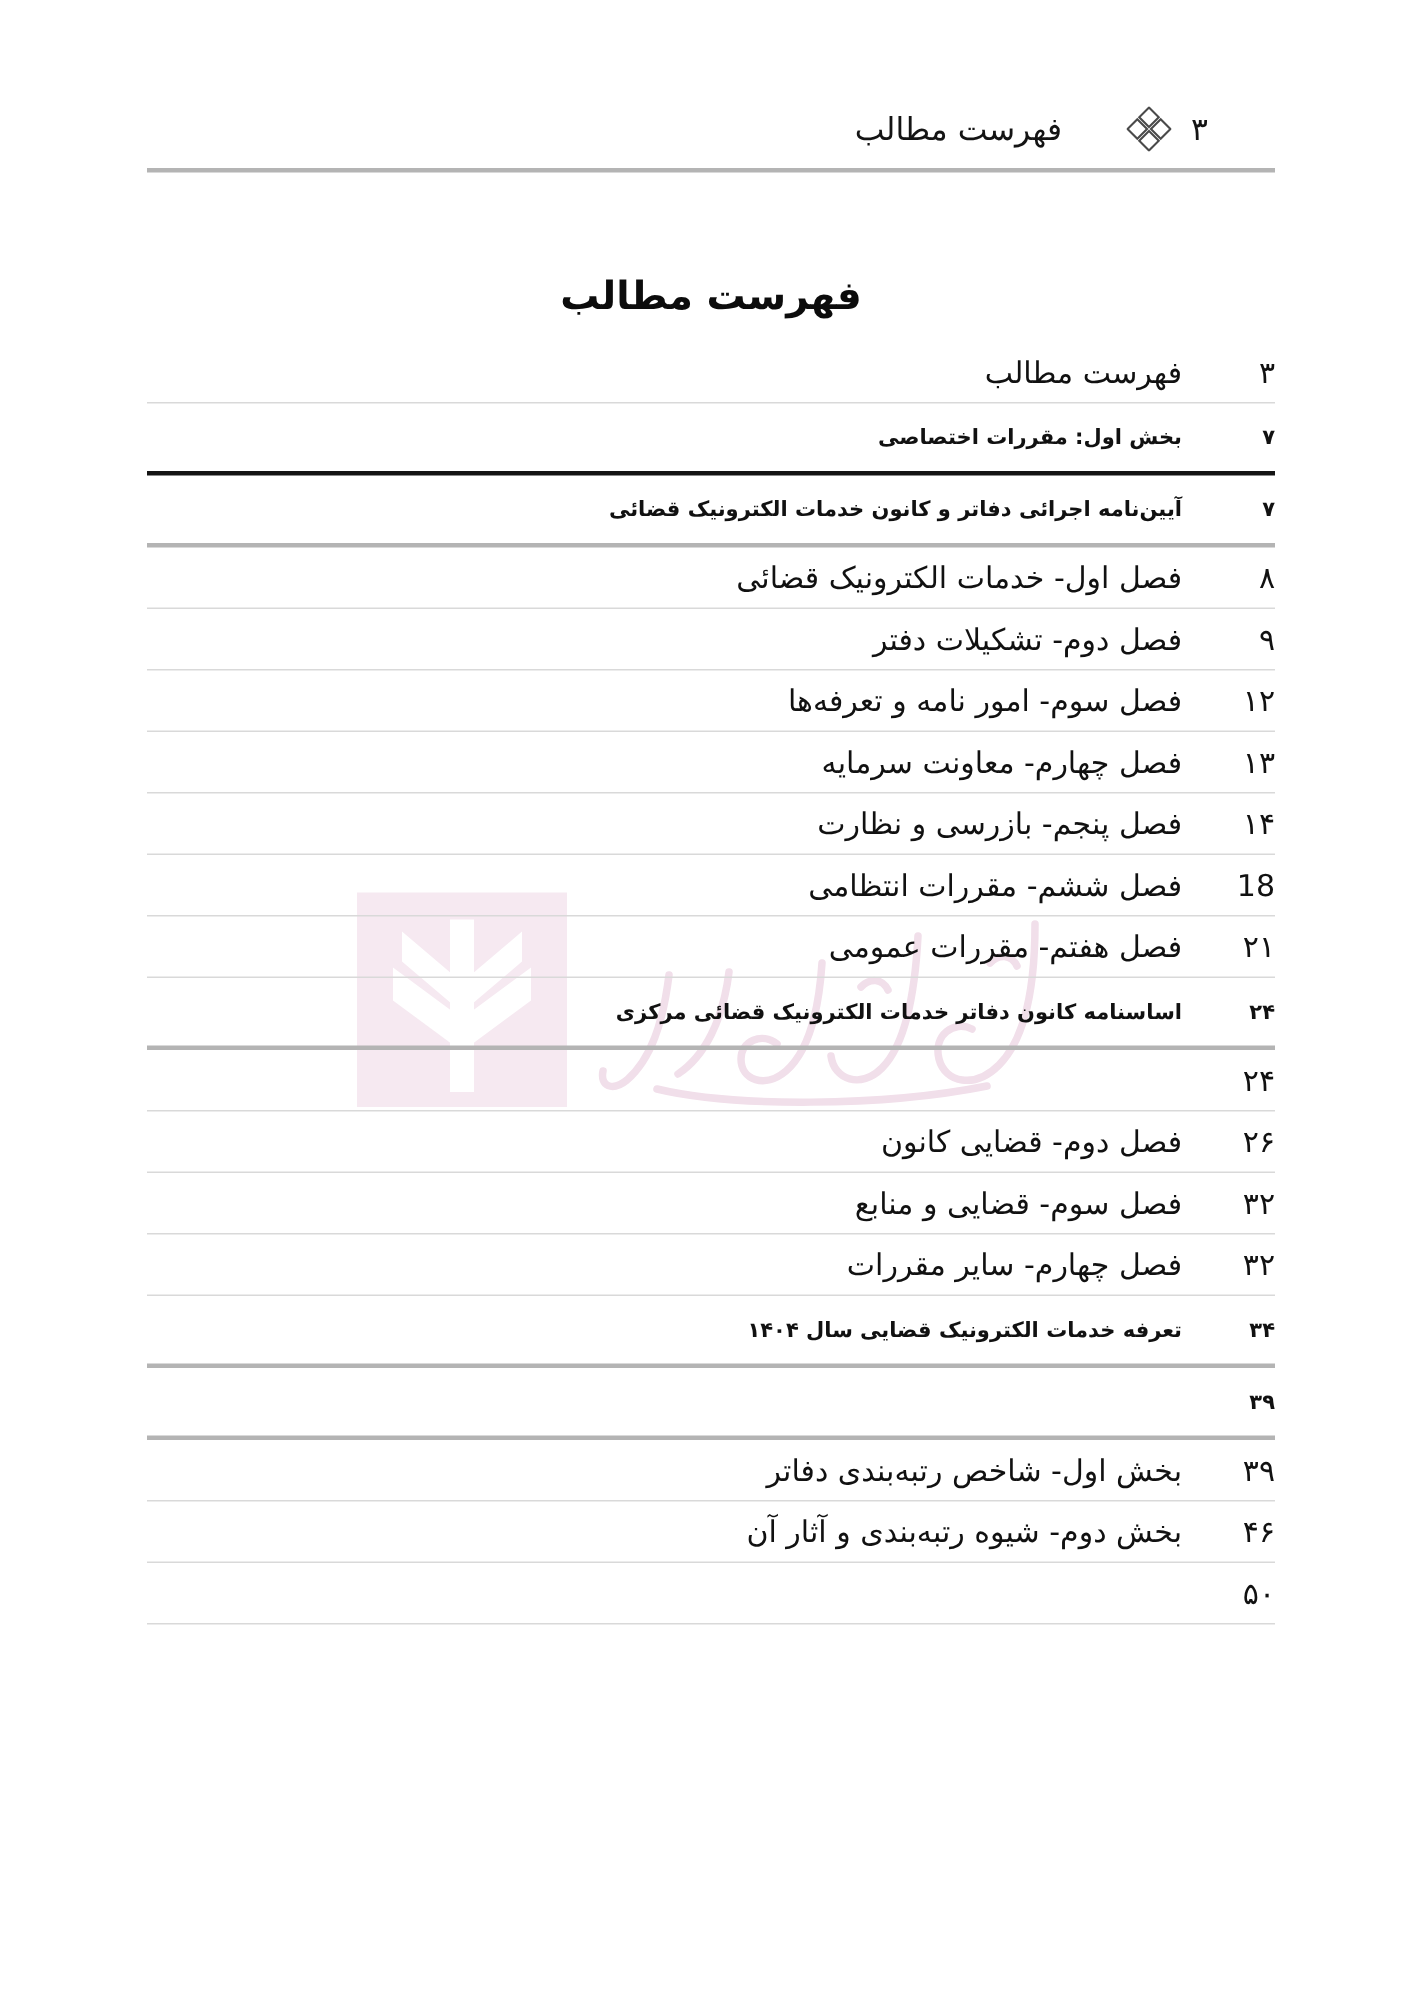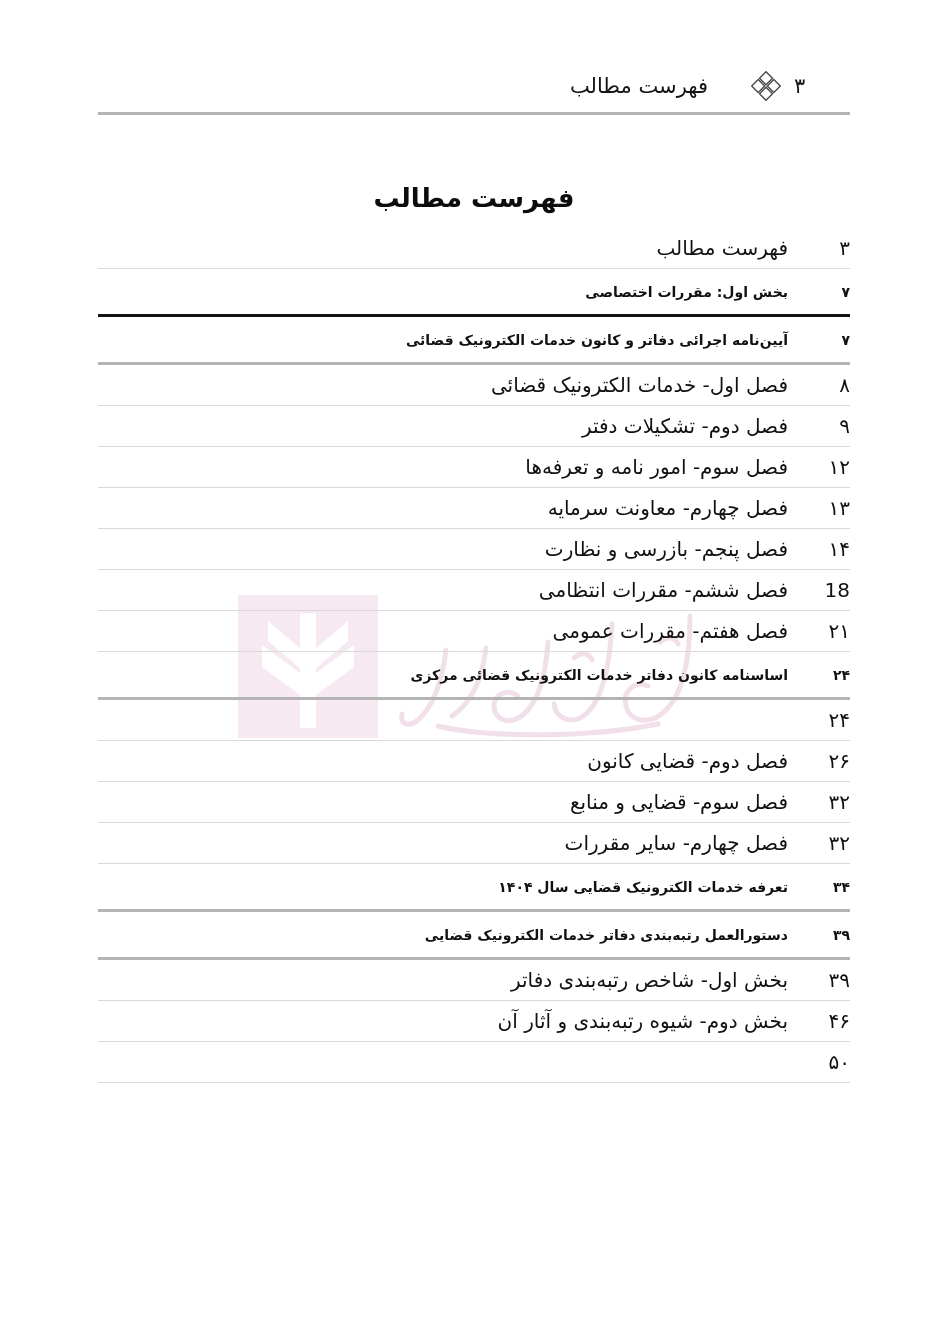--- a/index.html
+++ b/index.html
@@ -263,21 +263,20 @@
       <div class="toc-row normal rule-thin">
         <div class="page-no">۳۲</div>
         <div class="entry-title">فصل چهارم- سایر مقررات</div>
       </div>
       <div class="toc-row major rule-medium">
         <div class="page-no">۳۴</div>
         <div class="entry-title">تعرفه خدمات الکترونیک قضایی سال ۱۴۰۴</div>
       </div>
       <div class="toc-row major rule-medium">
         <div class="page-no">۳۹</div>
-        <div class="entry-title">دستورالعمل رتبه‌بندی دفاتر خدمات الکترونیک قضایی</div>
       </div>
       <div class="toc-row normal rule-thin">
         <div class="page-no">۳۹</div>
         <div class="entry-title">بخش اول- شاخص رتبه‌بندی دفاتر</div>
       </div>
       <div class="toc-row normal rule-thin">
         <div class="page-no">۴۶</div>
         <div class="entry-title">بخش دوم- شیوه رتبه‌بندی و آثار آن</div>
       </div>
       <div class="toc-row normal rule-thin">

